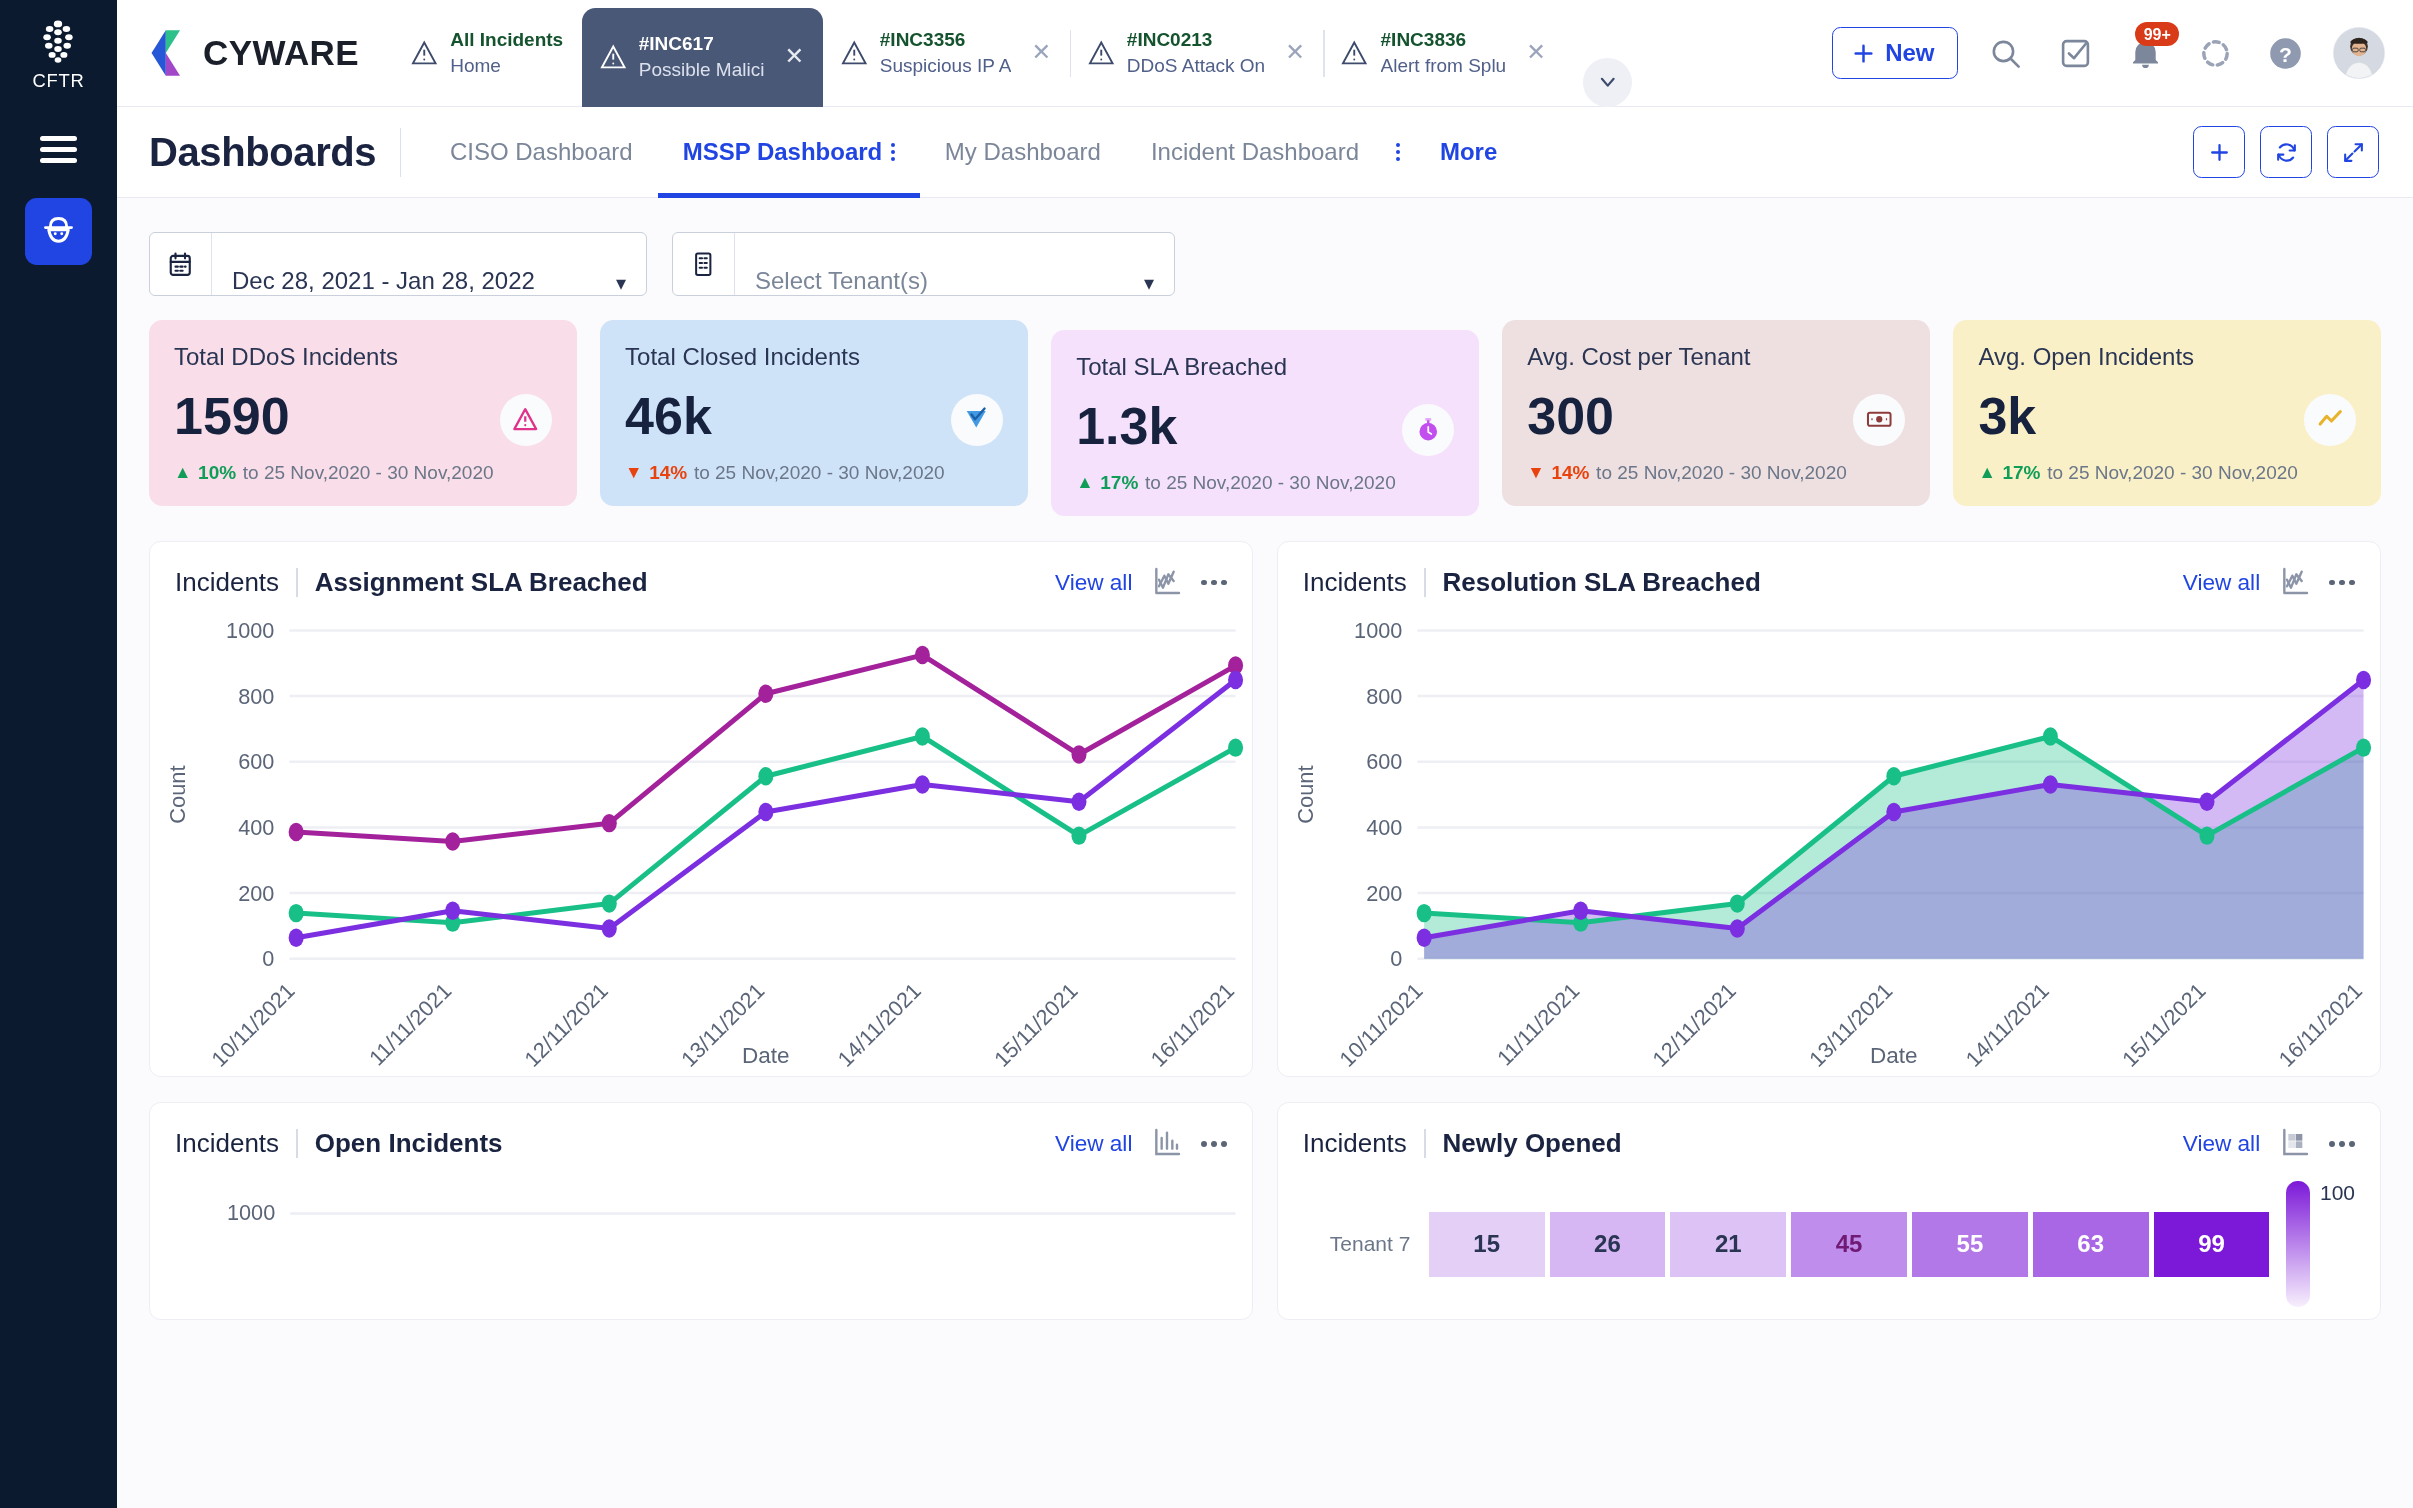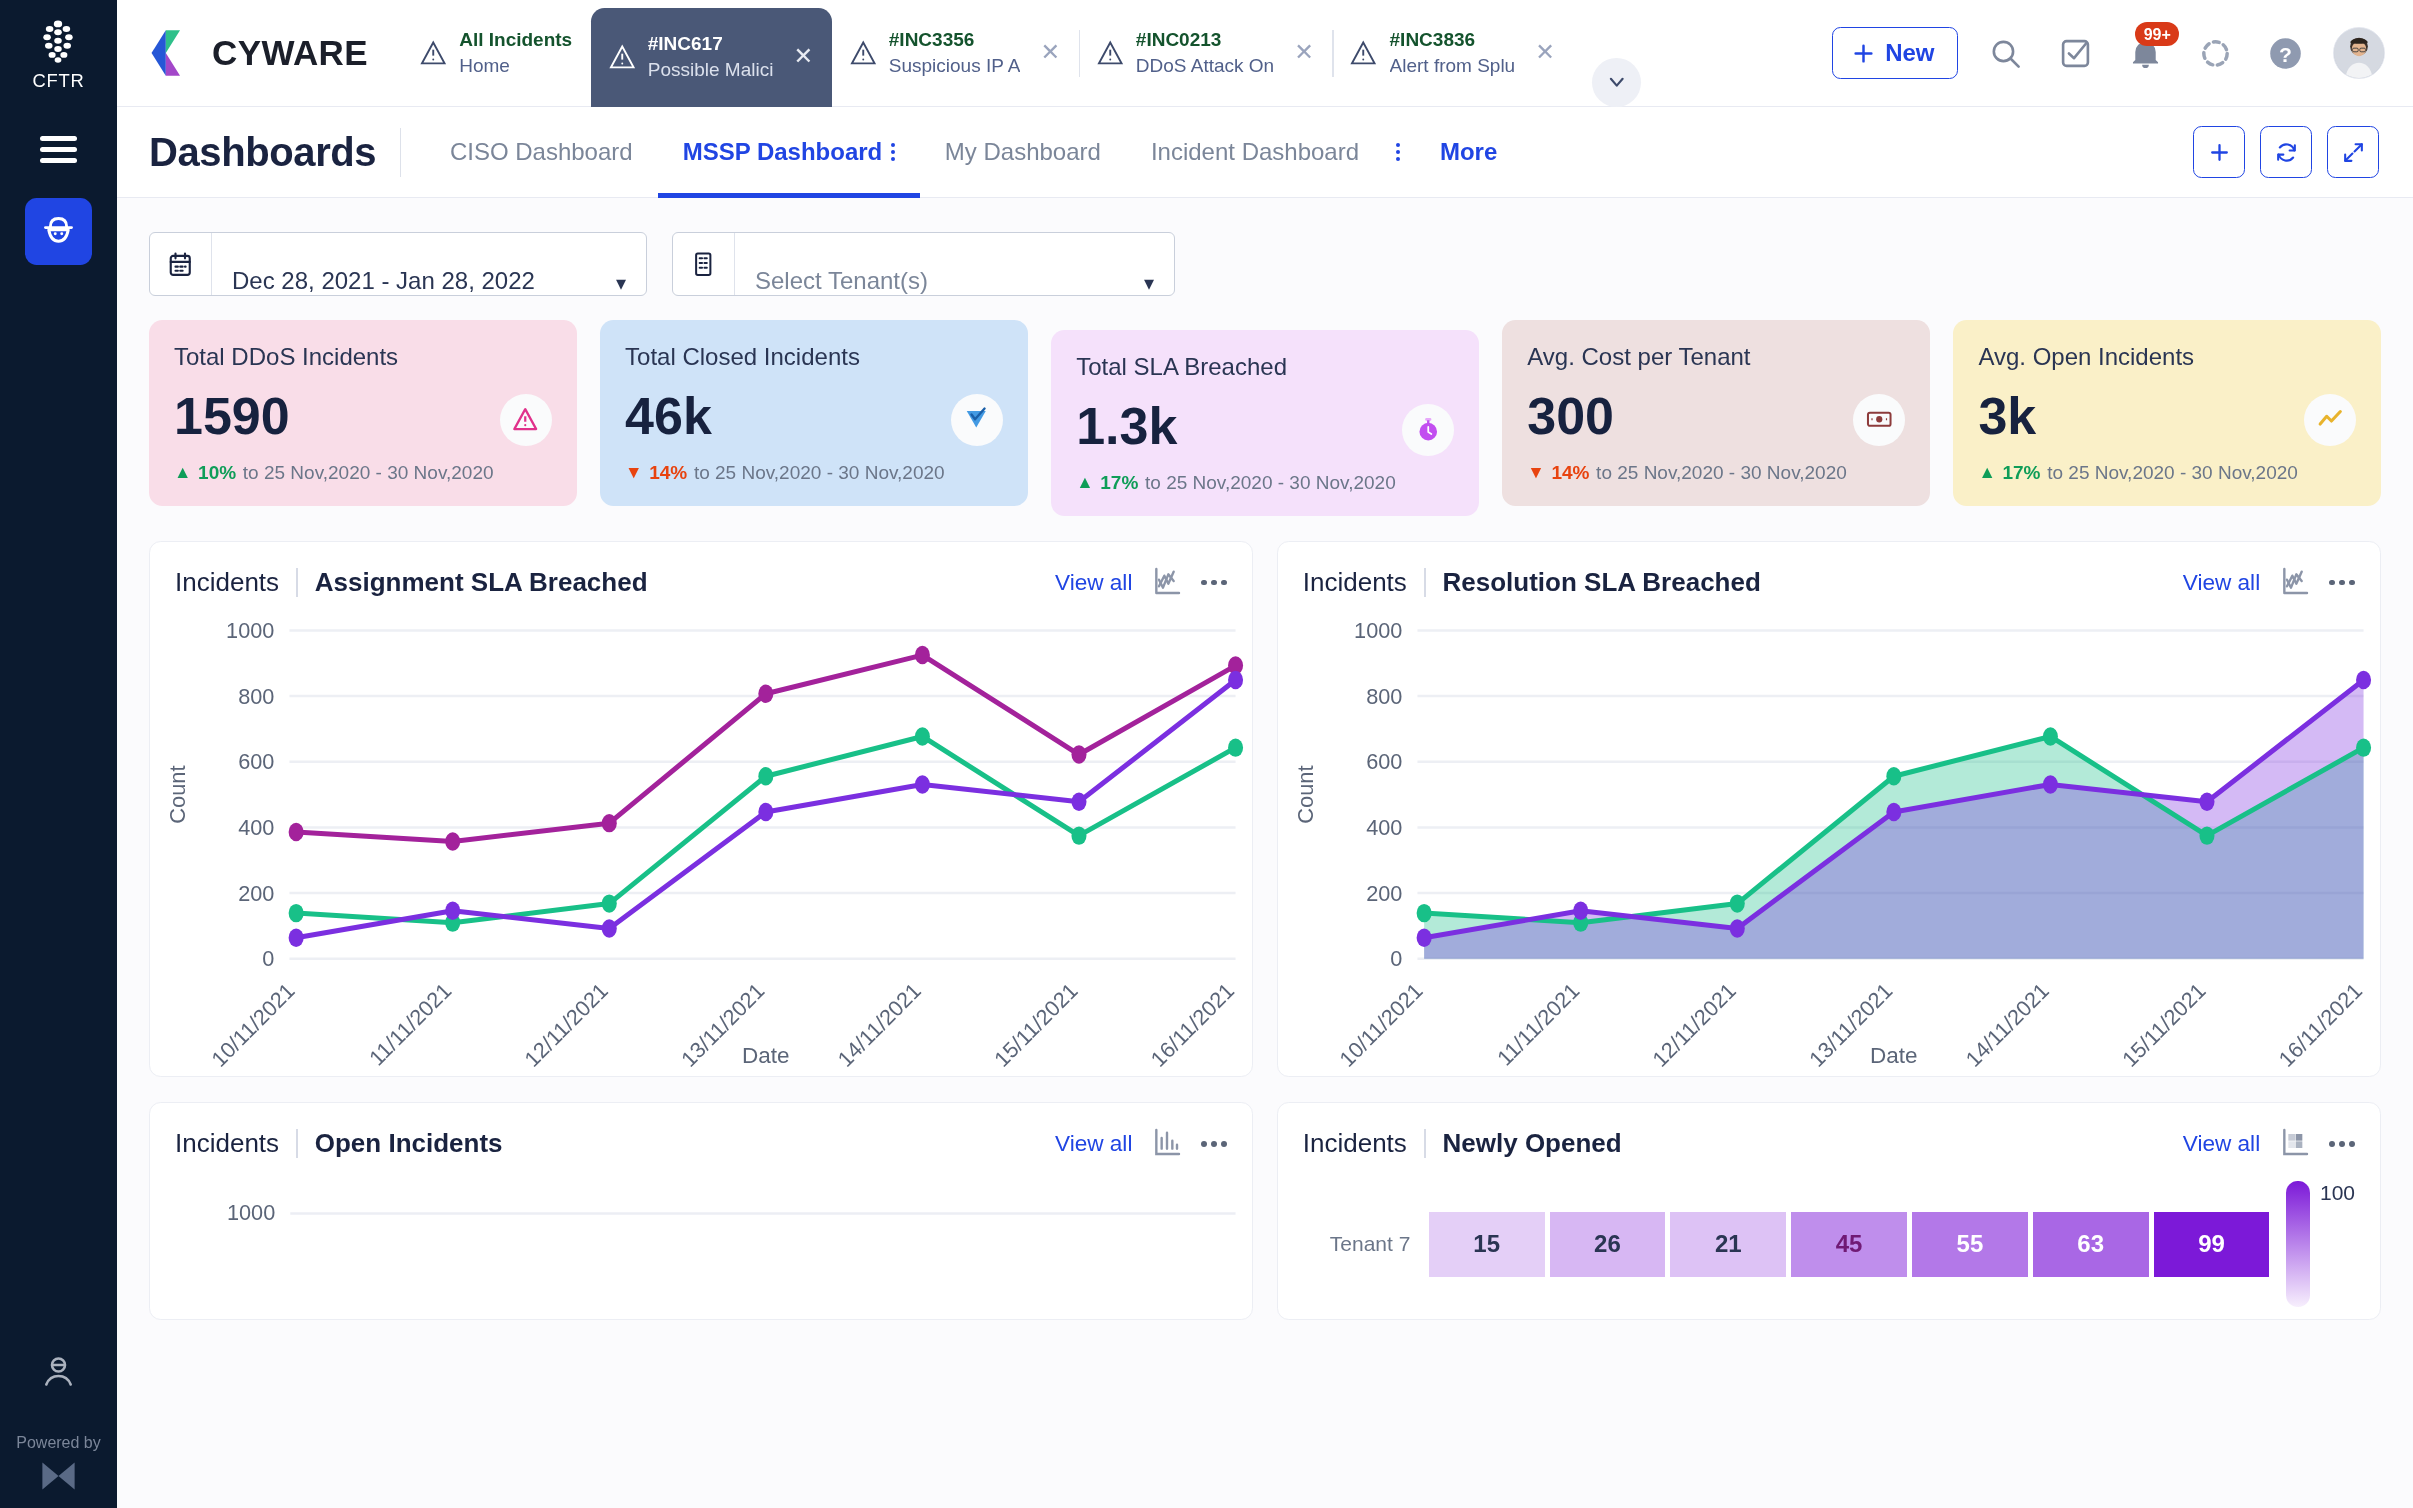--- a/index.html
+++ b/index.html
@@ -40,21 +40,21 @@
 
   
   .app { flex: 1 1 auto; height:1508px; display:flex; flex-direction:column; min-width:0; background:#fbfbfd; }
 
   
   .topbar {
     height: 107px; background:#fff; display:flex; align-items:center;
     border-bottom: 1.7px solid #e8eaf2; padding-left: 32px; padding-right: 28.5px;
     flex: 0 0 107px; position:relative;
   }
-  .brand { display:flex; align-items:center; gap: 16px; flex:0 0 auto; }
+  .brand { display:flex; align-items:center; gap: 7px; flex:0 0 auto; }
   .brand-mark { width: 47px; height: 52px; position:relative; }
   .brand-name { font-size: 35px; font-weight: 700; color: #1b1f2a; letter-spacing:0.4px; }
 
   .tabs { display:flex; align-items:flex-end; height:107px; margin-left: 34px; flex: 1 1 auto; min-width:0; overflow:hidden; }
   .tab {
     height: 107px; display:flex; align-items:center; gap: 11.7px;
     padding: 0 18.4px 0 17px; position:relative; flex:0 0 auto; cursor:pointer;
   }
   .tab + .tab::before {
     content:""; position:absolute; left:0; top: 30px; bottom: 30px; width: 1.7px; background:#dfe3ec;
@@ -211,34 +211,20 @@
   <div class="rail-active">
     <svg width="39" height="39" viewBox="0 0 24 24" fill="none" stroke="#fff" stroke-width="1.8" stroke-linecap="round" stroke-linejoin="round">
       <path d="M7 9c0-3 1.5-5 5-5s5 2 5 5"></path>
       <path d="M4 9.6h16"></path>
       <path d="M6 11c.8 4.2 3 7 6 7s5.2-2.8 6-7z"></path>
       <circle cx="10" cy="13.4" r=".9" fill="#fff" stroke="none"></circle>
       <circle cx="14" cy="13.4" r=".9" fill="#fff" stroke="none"></circle>
     </svg>
   </div>
 
-  <div class="rail-bottom">
-    <div class="rail-bottom-icon">
-      <svg width="39" height="39" viewBox="0 0 24 24" fill="none" stroke="#c7cdd8" stroke-width="1.6" stroke-linecap="round" stroke-linejoin="round">
-        <circle cx="12" cy="8" r="4"></circle>
-        <path d="M4.5 20c1.4-3.5 4.2-5.2 7.5-5.2S18.1 16.5 19.5 20"></path>
-        <path d="M9 8h6"></path>
-      </svg>
-    </div>
-    <div class="powered">Powered by</div>
-    <svg class="powered-mark" viewBox="0 0 46 40">
-      <polygon points="4,4 23,20 4,36" fill="#5a6a86"></polygon>
-      <polygon points="42,4 23,20 42,36" fill="#5a6a86"></polygon>
-    </svg>
-  </div>
 </div>
 
 <div class="app">
 
   <div class="topbar">
     <div class="brand">
       <svg class="brand-mark" viewBox="0 0 56 62">
         <polygon points="3,31 20,4 20,58" fill="#2657d6"></polygon>
         <polygon points="20,4 37,4 20,31" fill="#2ec08a"></polygon>
         <polygon points="20,31 37,58 20,58" fill="#a347c9"></polygon>

